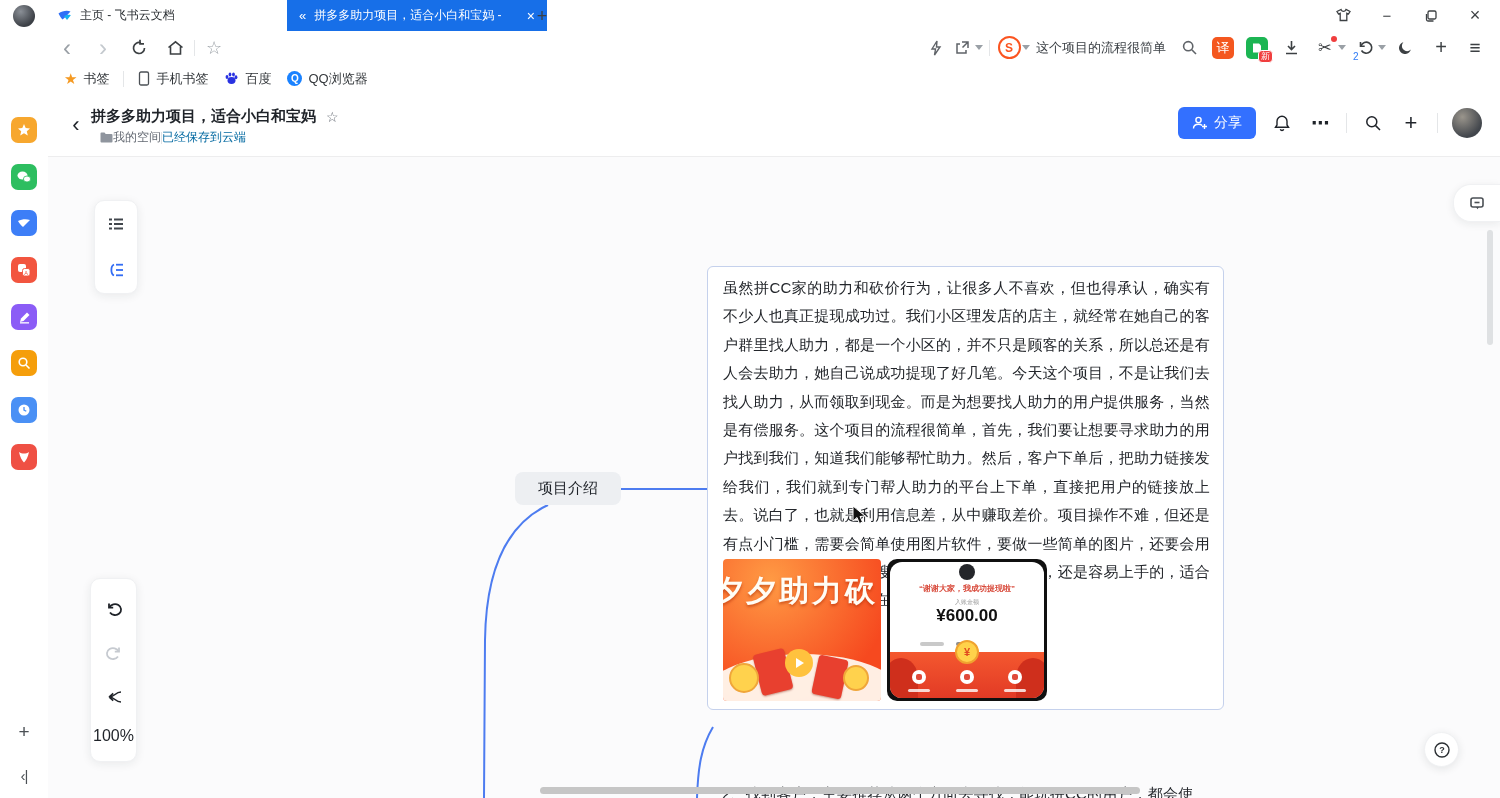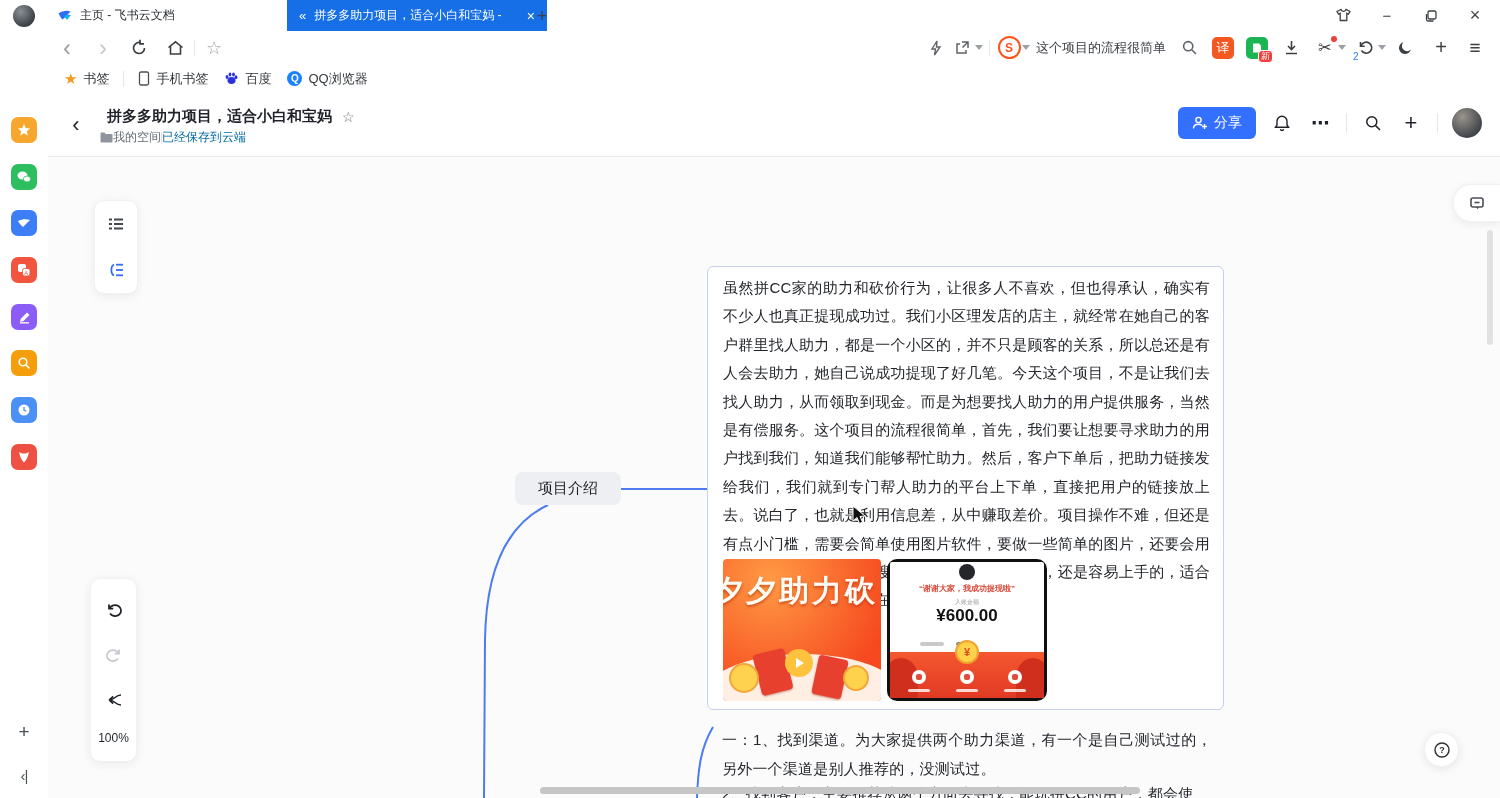--- a/index.html
+++ b/index.html
@@ -47,39 +47,39 @@
   .bm-star{color:#f59a23;font-size:15px;}
 
   
   .apprail{left:0;top:93px;width:48px;height:705px;background:#fff;}
   .rail-ic{position:absolute;left:11px;width:26px;height:26px;border-radius:7px;display:flex;align-items:center;justify-content:center;}
   .rail-bottom{position:absolute;left:0;width:48px;text-align:center;color:#4b5055;font-size:19px;}
 
   
   .dochead{left:48px;top:93px;width:1452px;height:63px;background:#fff;border-bottom:1px solid #ededee;}
   .doc-back{left:18px;top:20px;font-size:22px;color:#1f2329;width:20px;height:24px;display:flex;align-items:center;justify-content:center;}
-  .doc-title{left:59px;top:14px;font-size:15px;font-weight:600;color:#1f2329;display:flex;align-items:center;gap:10px;}
+  .doc-title{left:43px;top:14px;font-size:15px;font-weight:600;color:#1f2329;display:flex;align-items:center;gap:10px;}
   .doc-title .star{font-weight:400;color:#646a73;font-size:14px;}
   .doc-sub{left:52px;top:36px;display:flex;align-items:center;font-size:12px;color:#646a73;}
   .doc-sub .dim{color:#0369a1;}
   .doc-sub .sep{width:1px;height:12px;background:#e0e2e4;}
   .dochead-right{right:18px;top:12px;display:flex;align-items:center;gap:14px;height:36px;}
   .share-btn{background:#3370ff;color:#fff;border:none;border-radius:6px;height:32px;padding:0 14px;
     font-size:14px;display:flex;align-items:center;gap:6px;font-family:inherit;}
   .hd-ic{width:24px;height:24px;display:flex;align-items:center;justify-content:center;color:#1f2329;}
   .hd-sep{width:1px;height:20px;background:#e4e6e8;}
   .hd-avatar{width:30px;height:30px;border-radius:50%;background:radial-gradient(circle at 35% 30%,#9a958c,#42464c 70%);}
 
   
   .canvas{left:48px;top:156px;width:1452px;height:642px;background:#fbfbfc;}
 
   .panel{background:#fff;border:1px solid #f0f1f3;border-radius:10px;box-shadow:0 2px 10px rgba(31,35,41,.08);}
   .panel-outline{left:94px;top:200px;width:42px;height:92px;display:flex;flex-direction:column;align-items:center;justify-content:space-around;}
   .panel-zoom{left:90px;top:578px;width:47px;height:184px;display:flex;flex-direction:column;align-items:center;justify-content:space-around;padding:8px 0;box-sizing:border-box;}
-  .pz-label{font-size:12px;color:#1f2329;}
+  .pz-label{font-size:16px;color:#1f2329;}
   .pbtn{width:28px;height:28px;display:flex;align-items:center;justify-content:center;}
 
   .mm-node{left:515px;top:472px;width:106px;height:33px;background:#edeff2;border-radius:8px;
     display:flex;align-items:center;justify-content:center;font-size:15px;color:#1f2329;}
 
   .mm-block{left:707px;top:266px;width:517px;height:444px;background:#fff;border:1px solid #c5d1ec;border-radius:6px;box-sizing:border-box;}
   .mm-text{position:absolute;left:15px;top:7px;width:487px;font-size:15px;line-height:28.4px;color:#23262b;
     text-align:justify;letter-spacing:.2px;}
   .mm-images{position:absolute;left:15px;top:292px;display:flex;gap:6px;}
 
@@ -90,21 +90,21 @@
   .promo-l2{position:absolute;left:-12px;top:55px;width:190px;font-size:31px;font-weight:900;color:#ffe27a;
     letter-spacing:3px;text-shadow:0 2px 3px rgba(170,40,0,.55);white-space:nowrap;}
   .promo-arc{position:absolute;left:-25px;bottom:-48px;width:210px;height:95px;background:rgba(255,248,238,.95);border-radius:50%;}
   .coin{position:absolute;border-radius:50%;background:#ffd24d;border:2px solid #f0a63a;box-sizing:border-box;}
   .envelope{position:absolute;background:#e8402f;border-radius:4px;box-shadow:0 1px 2px rgba(120,20,0,.4);}
   .play-coin{position:absolute;left:62px;top:90px;width:28px;height:28px;border-radius:50%;background:#ffc23e;
     display:flex;align-items:center;justify-content:center;}
   .play-tri{width:0;height:0;border-top:5px solid transparent;border-bottom:5px solid transparent;border-left:8px solid #fff;margin-left:2px;}
 
   .phone{width:160px;height:142px;background:#101010;border-radius:10px;padding:3px;box-sizing:border-box;position:relative;}
-  .phone-screen{width:100%;height:100%;background:#fff;border-radius:2px;overflow:hidden;position:relative;}
+  .phone-screen{width:100%;height:100%;background:#fff;border-radius:12px;overflow:hidden;position:relative;}
   .ph-avatar{position:absolute;left:50%;top:2px;transform:translateX(-50%);width:16px;height:16px;border-radius:50%;background:#24262a;}
   .ph-quote{position:absolute;left:0;top:21px;width:100%;text-align:center;font-size:8px;color:#d8493a;font-weight:bold;}
   .ph-label{position:absolute;left:0;top:36px;width:100%;text-align:center;font-size:6px;color:#9a9a9a;}
   .ph-amount{position:absolute;left:0;top:44px;width:100%;text-align:center;font-size:17px;font-weight:800;color:#111;}
   .ph-bar{position:absolute;height:4px;border-radius:2px;background:#c9c9c9;}
   .ph-red{position:absolute;left:0;bottom:0;width:100%;height:46px;background:linear-gradient(#f4582f,#e23a25);}
   .ph-hand{position:absolute;bottom:0;width:34px;height:40px;background:#cf2f1c;border-radius:50% 50% 0 0;}
   .ph-coin{position:absolute;left:50%;top:-12px;transform:translateX(-50%);width:24px;height:24px;border-radius:50%;
     background:#ffd24a;border:2px solid #f0a32f;box-sizing:border-box;display:flex;align-items:center;justify-content:center;
     font-size:11px;font-weight:bold;color:#e04a1f;}
@@ -224,21 +224,20 @@
               </div>
             <div class="ph-iclabel" style="left:18px;"></div>
             <div class="ph-iclabel" style="left:66px;"></div>
             <div class="ph-iclabel" style="left:114px;"></div>
           </div>
         </div>
       </div>
     </div>
   </div>
 
-  <div class="abs step-text" style="left:722px;top:725px;">一：1、找到渠道。为大家提供两个助力渠道，有一个是自己测试过的，另外一个渠道是别人推荐的，没测试过。</div>
   <div class="abs step-text" style="left:722px;top:779px;">2、找到客户，主要推荐从两个方向去寻找，能玩拼CC的用户，都会使</div>
 
   <div class="abs hscroll"></div>
   <div class="abs vscroll"></div>
 
   <div class="abs comment-pill">
     <svg width="18" height="18" viewBox="0 0 18 18">
       <rect x="3" y="4" width="12" height="9" rx="2" fill="none" stroke="#4b5055" stroke-width="1.6"></rect>
       <line x1="6.5" y1="8.5" x2="11.5" y2="8.5" stroke="#4b5055" stroke-width="1.6"></line>
       <path d="M8 13 l1.5 2.2 L11 13" fill="#4b5055"></path>

